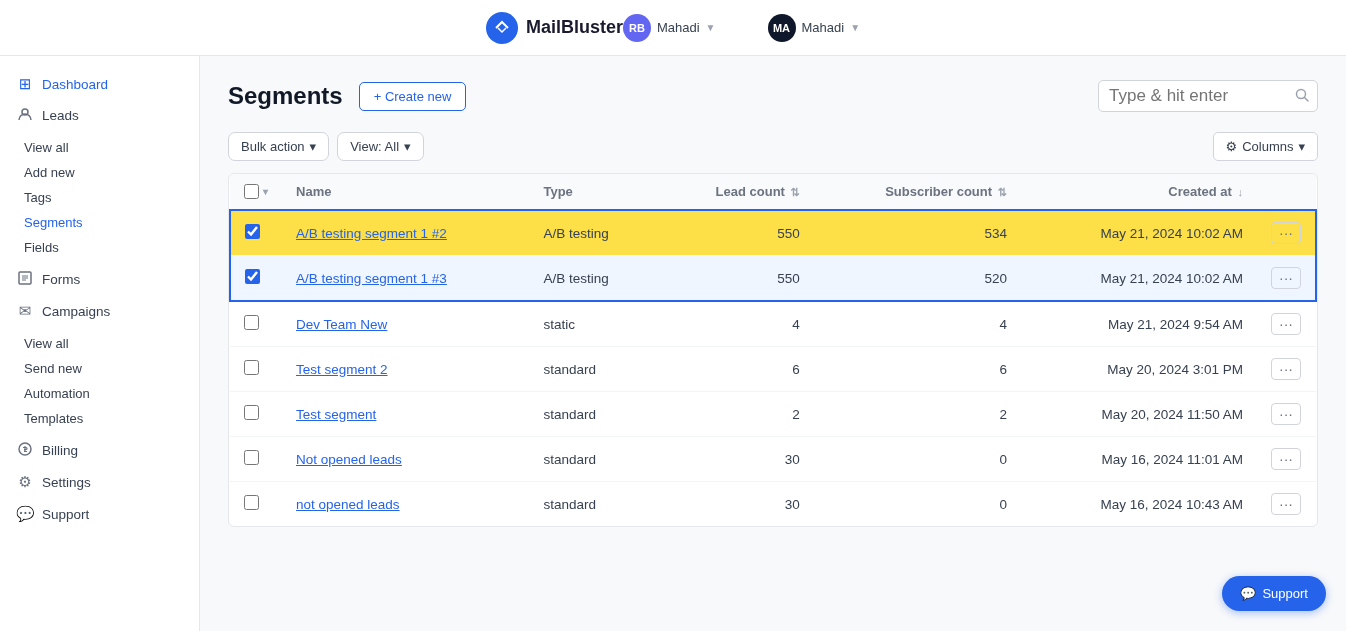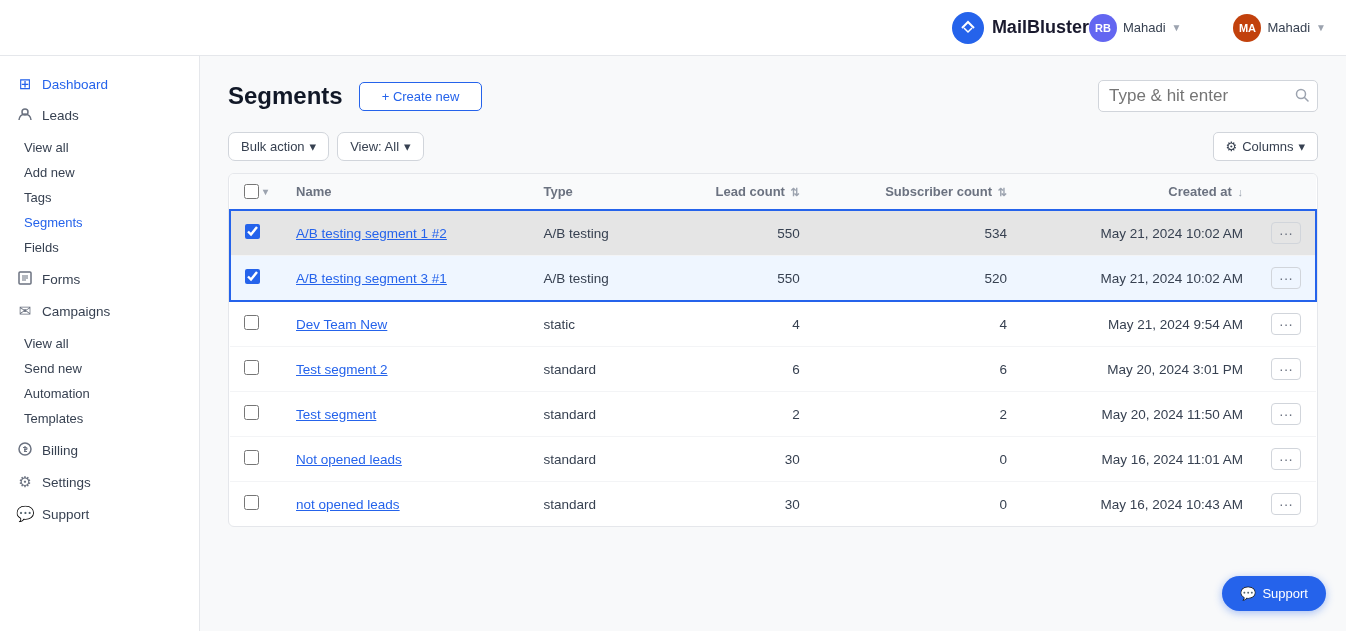--- a/index.html
+++ b/index.html
@@ -6,30 +6,30 @@
     body { font-family: -apple-system, BlinkMacSystemFont, 'Segoe UI', sans-serif; font-size: 14px; background: #f8f9fa; color: #333; display: flex; flex-direction: column; height: 631px; overflow: hidden; }
 
     
     .topnav {
       background: #fff;
       border-bottom: 1px solid #e5e7eb;
       height: 56px;
       display: flex;
       align-items: center;
       padding: 0 20px;
-      justify-content: flex-end;
+      justify-content: center;
       flex-shrink: 0;
     }
     .topnav-logo { display: flex; align-items: center; gap: 8px; font-weight: 700; font-size: 18px; color: #1a1a2e; }
     .logo-icon { width: 32px; height: 32px; background: #2563eb; border-radius: 50%; display: flex; align-items: center; justify-content: center; color: white; font-size: 14px; }
     .topnav-right { display: flex; align-items: center; gap: 16px; }
     .topnav-user { display: flex; align-items: center; gap: 6px; cursor: pointer; font-size: 13px; color: #374151; }
     .user-avatar { width: 28px; height: 28px; border-radius: 50%; display: flex; align-items: center; justify-content: center; font-size: 11px; font-weight: 600; color: white; }
     .avatar-aviato { background: #6366f1; }
-    .avatar-mahadi { background: #c2410c; margin-left: 36px; }
+    .avatar-mahadi { background: #0f172a; margin-left: 36px; }
 
     
     .layout { display: flex; flex: 1; overflow: hidden; }
 
     
     .sidebar {
       width: 200px;
       background: #fff;
       border-right: 1px solid #e5e7eb;
       overflow-y: auto;
@@ -65,21 +65,21 @@
       align-items: center;
       justify-content: space-between;
       margin-bottom: 20px;
     }
     .page-header-left { display: flex; align-items: center; gap: 16px; }
     .page-title { font-size: 24px; font-weight: 600; color: #111827; }
     .btn-create {
       border: 1px solid #2563eb;
       background: #fff;
       color: #2563eb;
-      padding: 6px 22px;
+      padding: 6px 14px;
       border-radius: 5px;
       cursor: pointer;
       font-size: 13px;
     }
     .search-box {
       display: flex;
       align-items: center;
       border: 1px solid #d1d5db;
       border-radius: 5px;
       background: #fff;
@@ -353,32 +353,32 @@
             <th class="right">
               Subscriber count <span class="sort-icon">⇅</span>
             </th>
             <th class="right">
               Created at <span class="sort-icon">↓</span>
             </th>
             <th style="width:40px;"></th>
           </tr>
         </thead>
         <tbody id="table-body">
-        <tr style="background: #e5e5e5; border-top: 2px solid rgb(37, 99, 235); border-left: 2px solid rgb(37, 99, 235); border-right: 2px solid rgb(37, 99, 235); border-bottom: none;">
+        <tr style="background: #fde047; border-top: 2px solid rgb(37, 99, 235); border-left: 2px solid rgb(37, 99, 235); border-right: 2px solid rgb(37, 99, 235); border-bottom: none;">
               <td><input type="checkbox" checked="" style=""></td>
               <td><a href="#" class="lead-link">A/B testing segment 1 #2</a></td>
               <td>A/B testing</td>
               <td class="right">550</td>
               <td class="right">534</td>
               <td class="right">May 21, 2024 10:02 AM</td>
               <td><button class="more-btn">···</button></td>
             </tr>
             <tr style="background: rgb(239, 246, 255); border-bottom: 2px solid rgb(37, 99, 235); border-left: 2px solid rgb(37, 99, 235); border-right: 2px solid rgb(37, 99, 235); border-top: none;">
               <td><input type="checkbox" checked="" style=""></td>
-              <td><a href="#" class="lead-link">A/B testing segment 3 #1</a></td>
+              <td><a href="#" class="lead-link">A/B testing segment 1 #3</a></td>
               <td>A/B testing</td>
               <td class="right">550</td>
               <td class="right">520</td>
               <td class="right">May 21, 2024 10:02 AM</td>
               <td><button class="more-btn">···</button></td>
             </tr>
             <tr style="">
               <td><input type="checkbox" style=""></td>
               <td><a href="#" class="lead-link">Dev Team New</a></td>
               <td>static</td>

